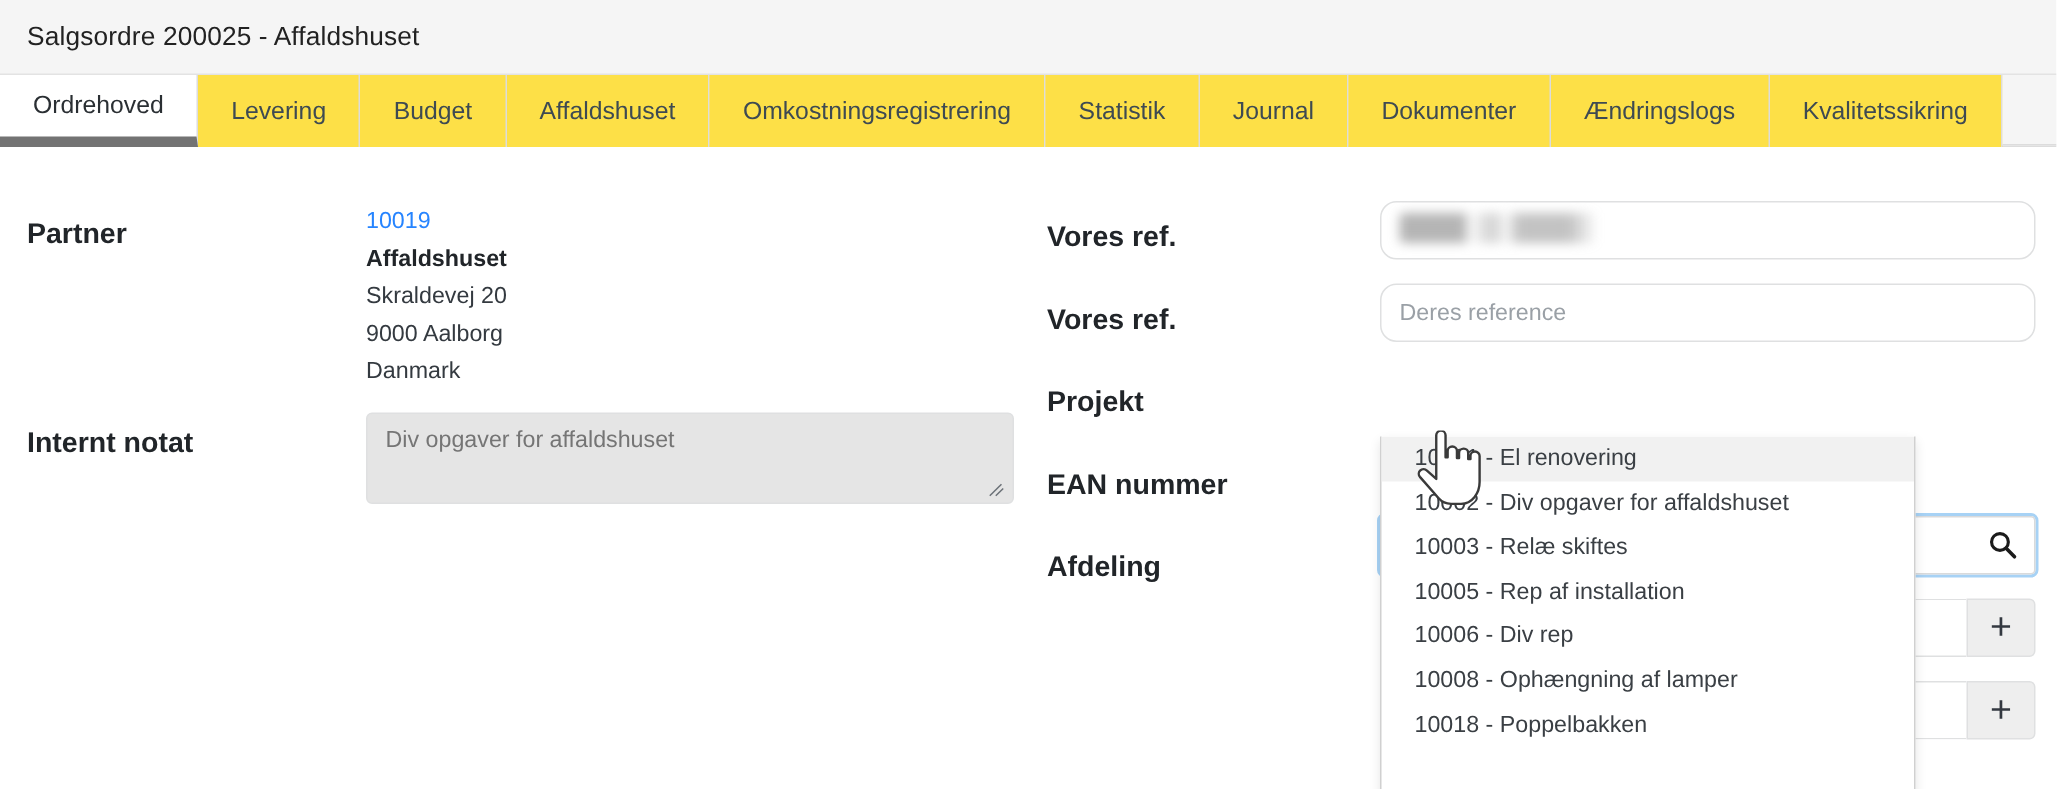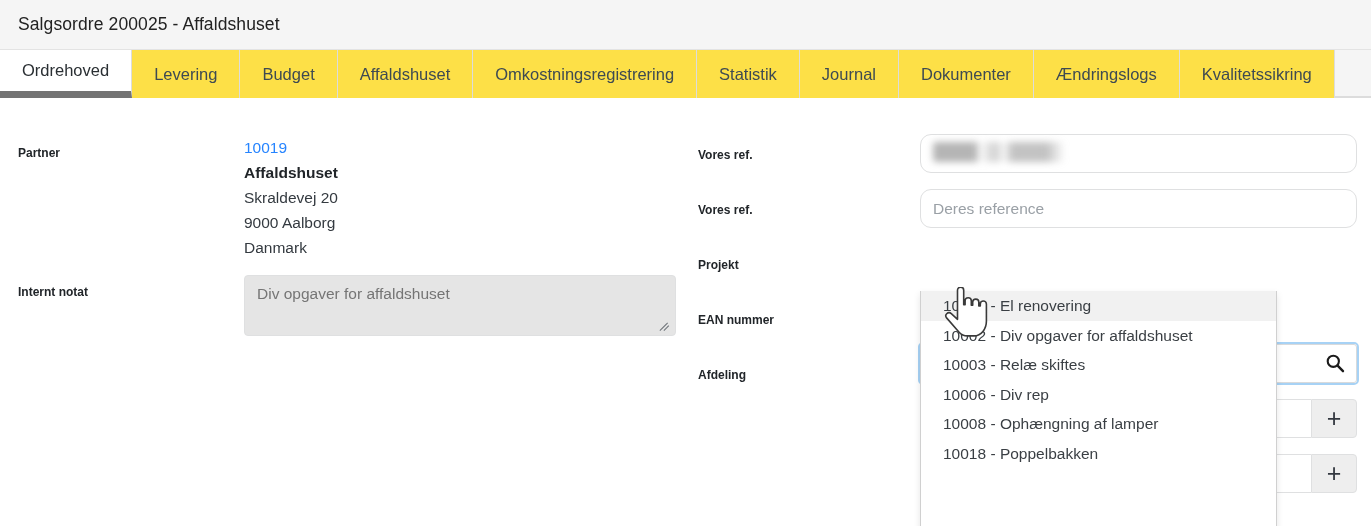--- a/index.html
+++ b/index.html
@@ -79,21 +79,21 @@
     width: 1371px;
     height: 428px;
     background: #ffffff;
   }
 
   .col-left { position: absolute; left: 0; top: 0; width: 690px; height: 428px; }
   .col-right { position: absolute; left: 690px; top: 0; width: 681px; height: 428px; }
 
   .f-label {
     position: absolute;
-    font-size: 12px;
+    font-size: 19px;
     font-weight: bold;
     color: #212529;
     white-space: nowrap;
   }
 
   
   .partner-label { left: 18px; top: 48px; }
   .partner-block {
     position: absolute;
     left: 244px; top: 37px;
@@ -373,20 +373,21 @@
         <div class="plus-btn">+</div>
       </div>
 
     </div>
   </div>
 
   <div class="dropdown" id="dropdown">
       <div class="dd-item hover">10001 - El renovering</div>
       <div class="dd-item">10002 - Div opgaver for affaldshuset</div>
       <div class="dd-item">10003 - Relæ skiftes</div>
+      <div class="dd-item">10005 - Rep af installation</div>
       <div class="dd-item">10006 - Div rep</div>
       <div class="dd-item">10008 - Ophængning af lamper</div>
       <div class="dd-item">10018 - Poppelbakken</div>
     </div>
 
   <div class="cursor">
     <svg width="44" height="52" viewBox="0 0 44 52">
       <path d="M13.5 3.2c0-1.7 1.4-3.1 3.1-3.1s3.1 1.4 3.1 3.1v14.6h1.4v-4.1c0-1.7 1.4-3 3.1-3s3.1 1.3 3.1 3v4.6h1.4v-3.2c0-1.7 1.4-3 3.1-3s3 1.3 3 3v3.9h1.5v-2c0-1.6 1.4-3 3-3s3.1 1.4 3.1 3v17.3c0 7.6-5.1 14.6-12.4 14.6h-6.6c-3.4 0-6.2-1.3-8.3-3.7L2.6 30.9c-1-1.2-1-3 .1-4.1 1.3-1.3 3.3-1.3 4.6-.1l6.2 5.6z" fill="#ffffff" stroke="#3a3a3a" stroke-width="1.6" stroke-linejoin="round"></path>
     </svg>
   </div>

